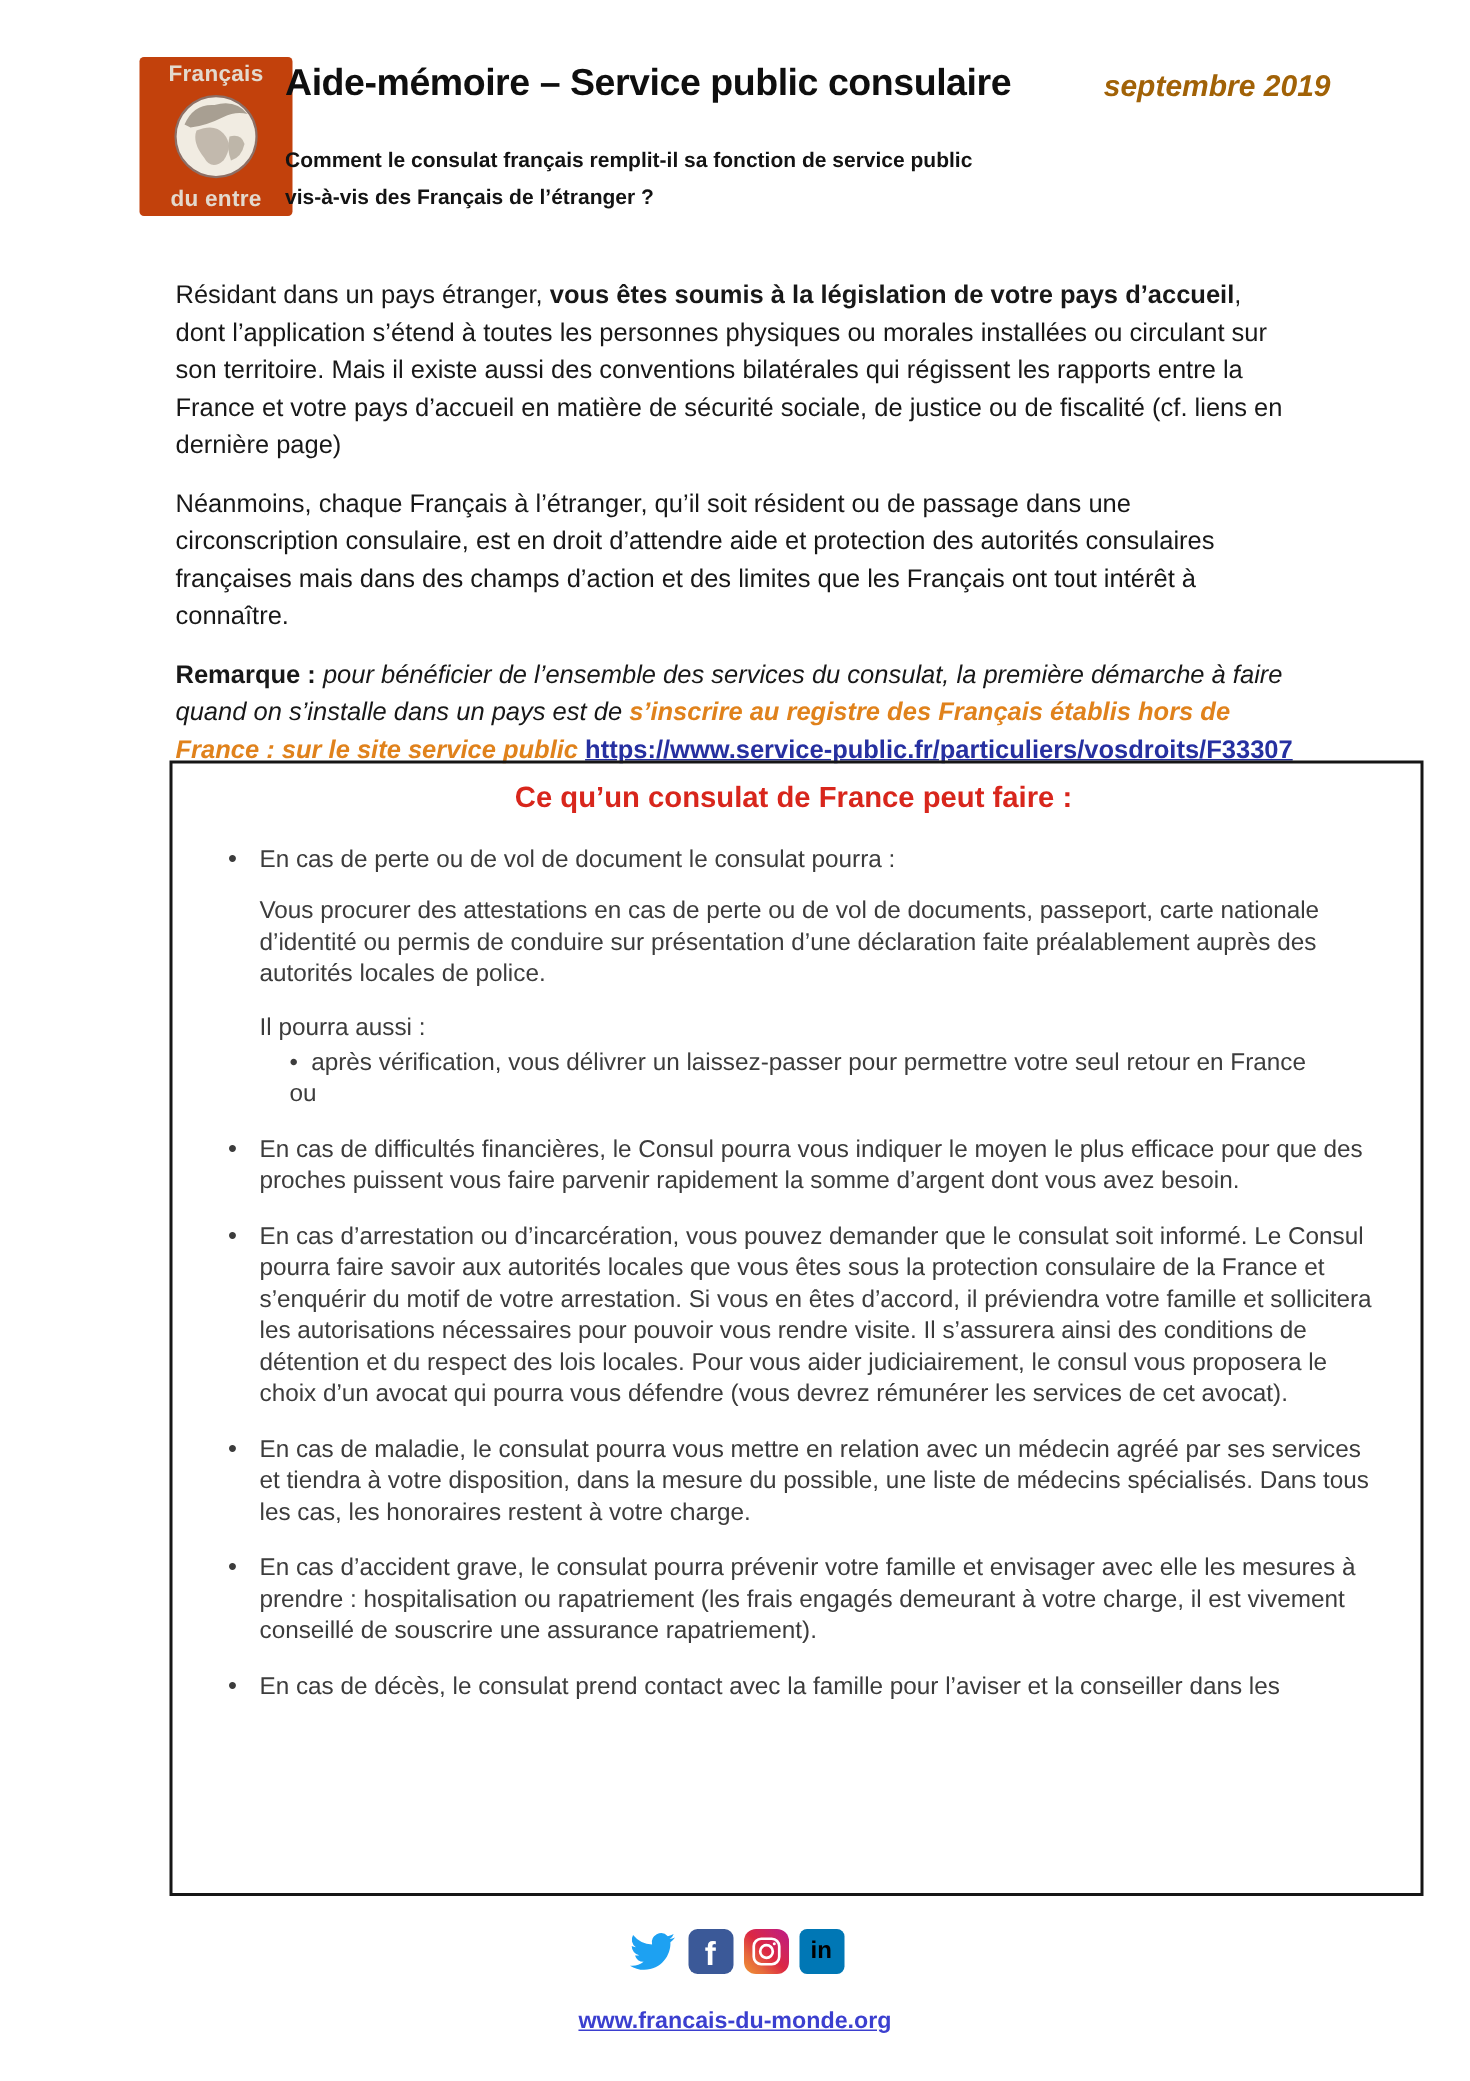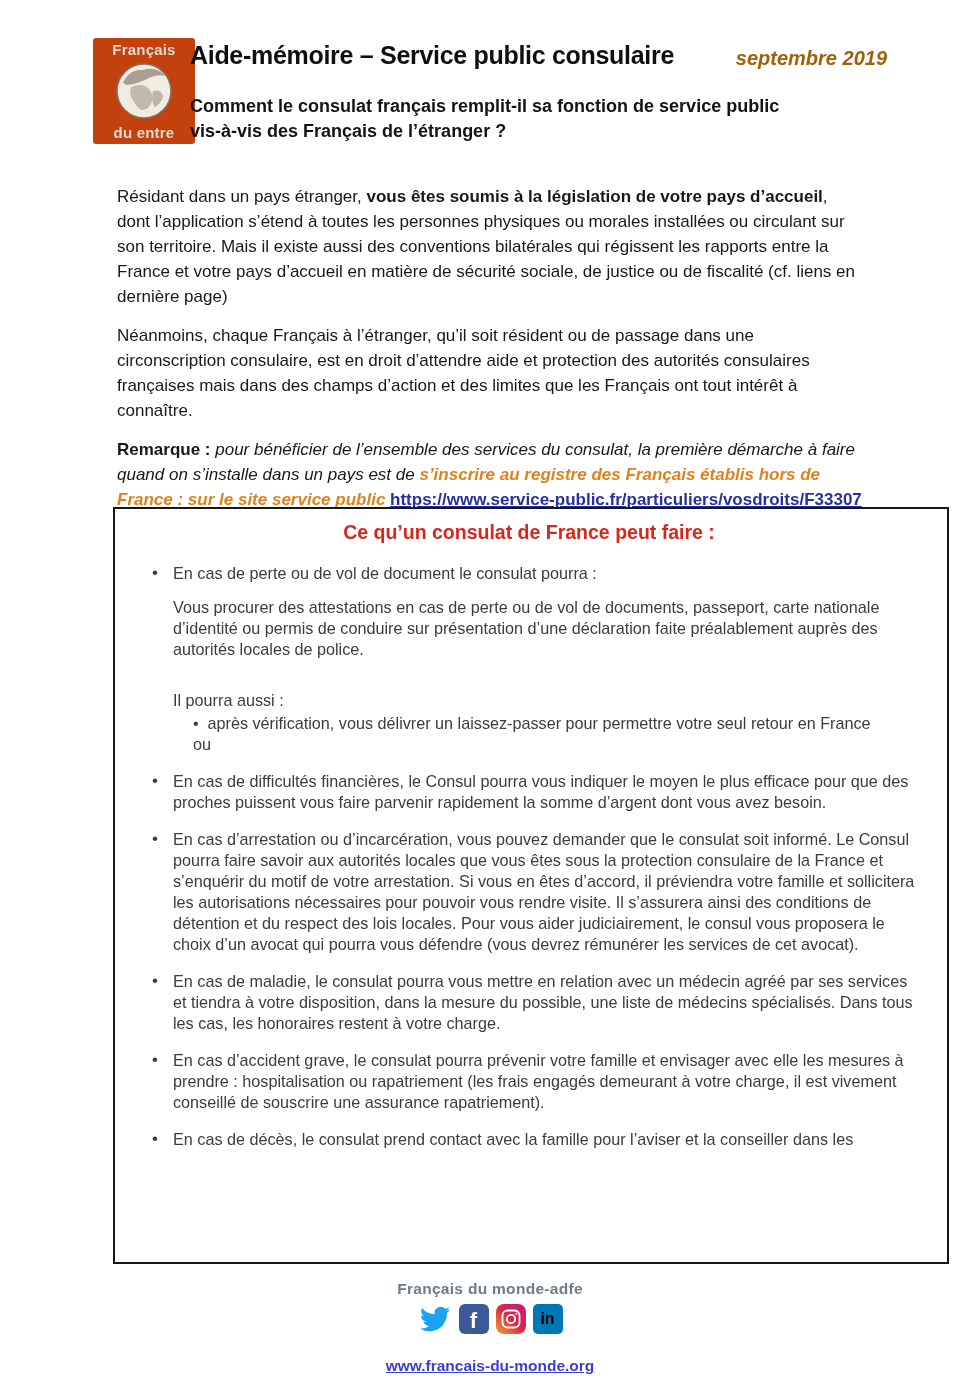--- a/index.html
+++ b/index.html
@@ -19,42 +19,42 @@
     display:flex; flex-direction:column; align-items:center; justify-content:space-between;
     padding:3px 2px; color:#e3d9cd; font-weight:bold;
   }
   .logo .logo-txt { font-size:15px; letter-spacing:0.2px; }
   .logo svg { display:block; margin:-4px 0; }
 
   .header-main { position:absolute; left:190px; top:40px; width:697px; }
   .title-row { display:flex; justify-content:space-between; align-items:center; }
   .doc-title { font-size:25px; font-weight:bold; color:#0f0f0f; letter-spacing:-0.3px; }
   .doc-date { font-size:20px; font-style:italic; font-weight:bold; color:#a16207; padding-top:7px; }
-  .subtitle { margin-top:24px; font-size:18px; font-weight:bold; line-height:25px; color:#131313; }
+  .subtitle { margin-top:24px; font-size:14px; font-weight:bold; line-height:25px; color:#131313; }
 
   
   .intro { position:absolute; left:117px; top:184px; width:748px; font-size:17px; line-height:25px; color:#181818; }
   .intro p + p { margin-top:14px; }
   .b { font-weight:bold; }
   .it { font-style:italic; }
   .orange { color:#e0821c; font-weight:bold; font-style:italic; }
   .doc-link { color:#2630a0; font-weight:bold; text-decoration:underline; cursor:pointer; }
 
   
   .box {
     position:absolute; left:113px; top:507px; width:836px; height:757px;
     border:2px solid #161616; padding:10px 24px 0 20px;
     font-size:16.2px; line-height:21px; color:#3c3c3c; overflow:hidden;
   }
   .box-title { text-align:center; color:#d8261c; font-weight:bold; font-size:19.5px; line-height:26px; margin-bottom:18px; }
   .main-list { list-style:none; }
   .main-item { position:relative; padding-left:38px; margin-bottom:16px; }
   .main-item::before { content:"\2022"; position:absolute; left:17px; top:-1px; font-size:17px; color:#3c3c3c; }
   .main-item .para { margin-top:13px; }
-  .sub-lead { margin-top:30px; margin-bottom:2px; }
+  .sub-lead { margin-top:15px; margin-bottom:2px; }
   .sub-list { margin-left:20px; }
   .sub-item::before { content:"\2022\00a0\00a0"; font-size:16px; }
 
   
   .footer { position:absolute; left:0; top:1280px; width:100%; text-align:center; }
   .footer-brand { font-size:15.5px; font-weight:bold; color:#6e7b8a; letter-spacing:0.3px; }
   .social-row { margin-top:5px; display:flex; justify-content:center; align-items:center; gap:7px; height:32px; }
   .icon-btn { display:flex; align-items:center; justify-content:center; cursor:pointer; }
   .fb { width:30px; height:30px; background:#3b5998; border-radius:6px; color:#fff; font-weight:bold; font-size:22px; line-height:30px; overflow:hidden; }
   .fb span { display:block; margin-top:3px; }
@@ -112,21 +112,20 @@
       </li>
       <li class="main-item">En cas de difficultés financières, le Consul pourra vous indiquer le moyen le plus efficace pour que des proches puissent vous faire parvenir rapidement la somme d’argent dont vous avez besoin.</li>
       <li class="main-item">En cas d’arrestation ou d’incarcération, vous pouvez demander que le consulat soit informé. Le Consul pourra faire savoir aux autorités locales que vous êtes sous la protection consulaire de la France et s’enquérir du motif de votre arrestation. Si vous en êtes d’accord, il préviendra votre famille et sollicitera les autorisations nécessaires pour pouvoir vous rendre visite. Il s’assurera ainsi des conditions de détention et du respect des lois locales. Pour vous aider judiciairement, le consul vous proposera le choix d’un avocat qui pourra vous défendre (vous devrez rémunérer les services de cet avocat).</li>
       <li class="main-item">En cas de maladie, le consulat pourra vous mettre en relation avec un médecin agréé par ses services et tiendra à votre disposition, dans la mesure du possible, une liste de médecins spécialisés. Dans tous les cas, les honoraires restent à votre charge.</li>
       <li class="main-item">En cas d’accident grave, le consulat pourra prévenir votre famille et envisager avec elle les mesures à prendre : hospitalisation ou rapatriement (les frais engagés demeurant à votre charge, il est vivement conseillé de souscrire une assurance rapatriement).</li>
       <li class="main-item">En cas de décès, le consulat prend contact avec la famille pour l’aviser et la conseiller dans les</li>
     </ul>
   </div>
 
   <div class="footer">
-    <div class="footer-brand">Français du monde-adfe</div>
     <div class="social-row">
       <span class="icon-btn">
         <svg width="34" height="30" viewBox="0 0 24 24" fill="#1DA1F2">
           <path d="M23.95 4.57a10 10 0 01-2.82.77 4.96 4.96 0 002.16-2.72c-.95.56-2 .97-3.13 1.19a4.92 4.92 0 00-8.38 4.48A13.97 13.97 0 011.64 3.16a4.92 4.92 0 001.52 6.57 4.9 4.9 0 01-2.23-.61v.06a4.92 4.92 0 003.95 4.83 4.99 4.99 0 01-2.21.08 4.94 4.94 0 004.6 3.42A9.87 9.87 0 010 19.54a13.94 13.94 0 007.55 2.21c9.14 0 14.3-7.72 14-14.64A10.02 10.02 0 0024 4.59z"></path>
         </svg>
       </span>
       <span class="icon-btn fb">
           <span>f</span>
         </span>
       <span class="icon-btn ig">

